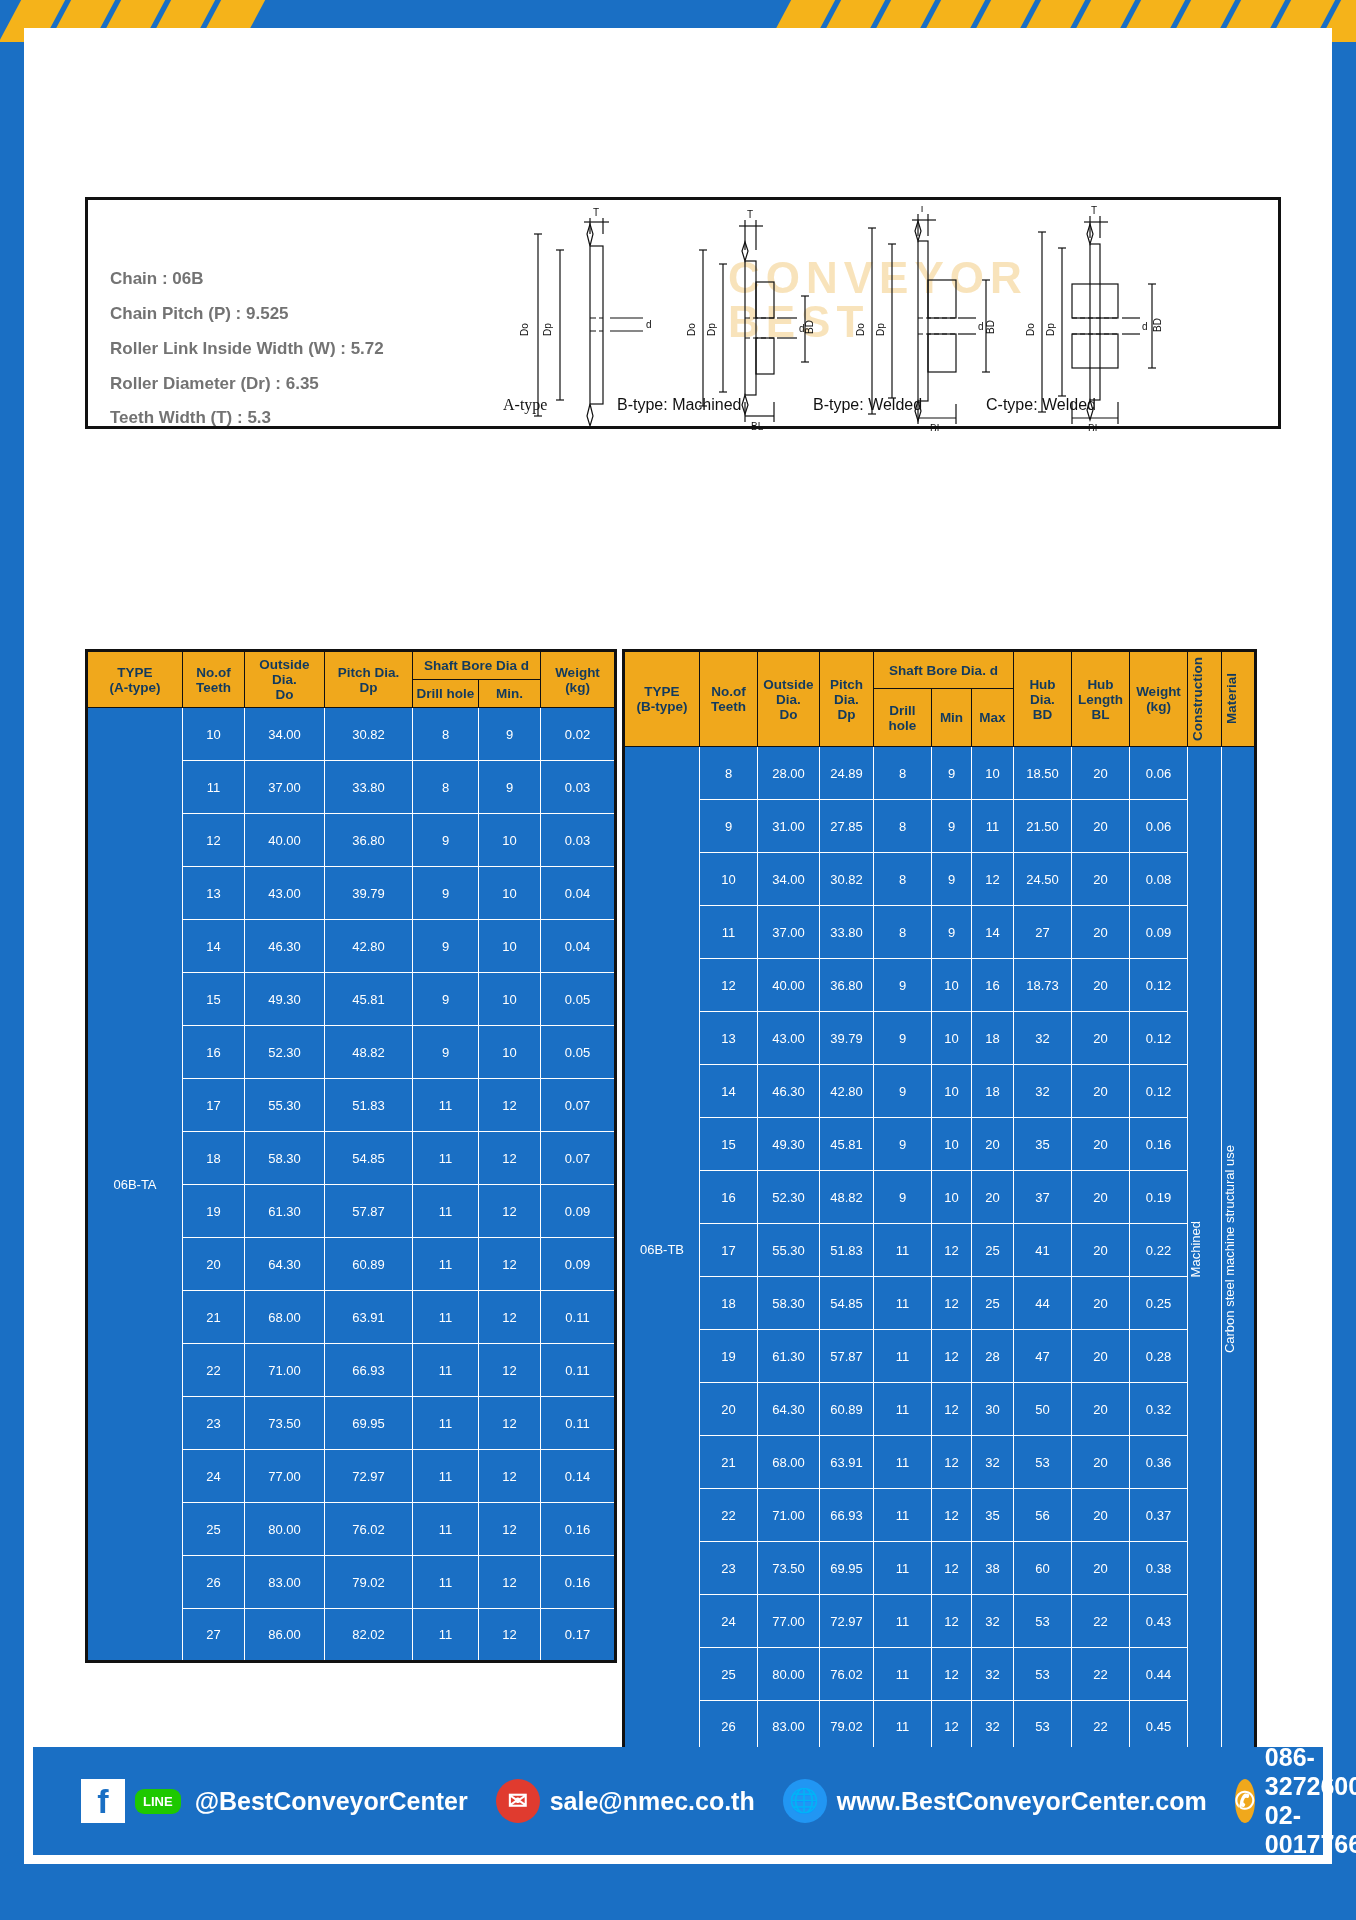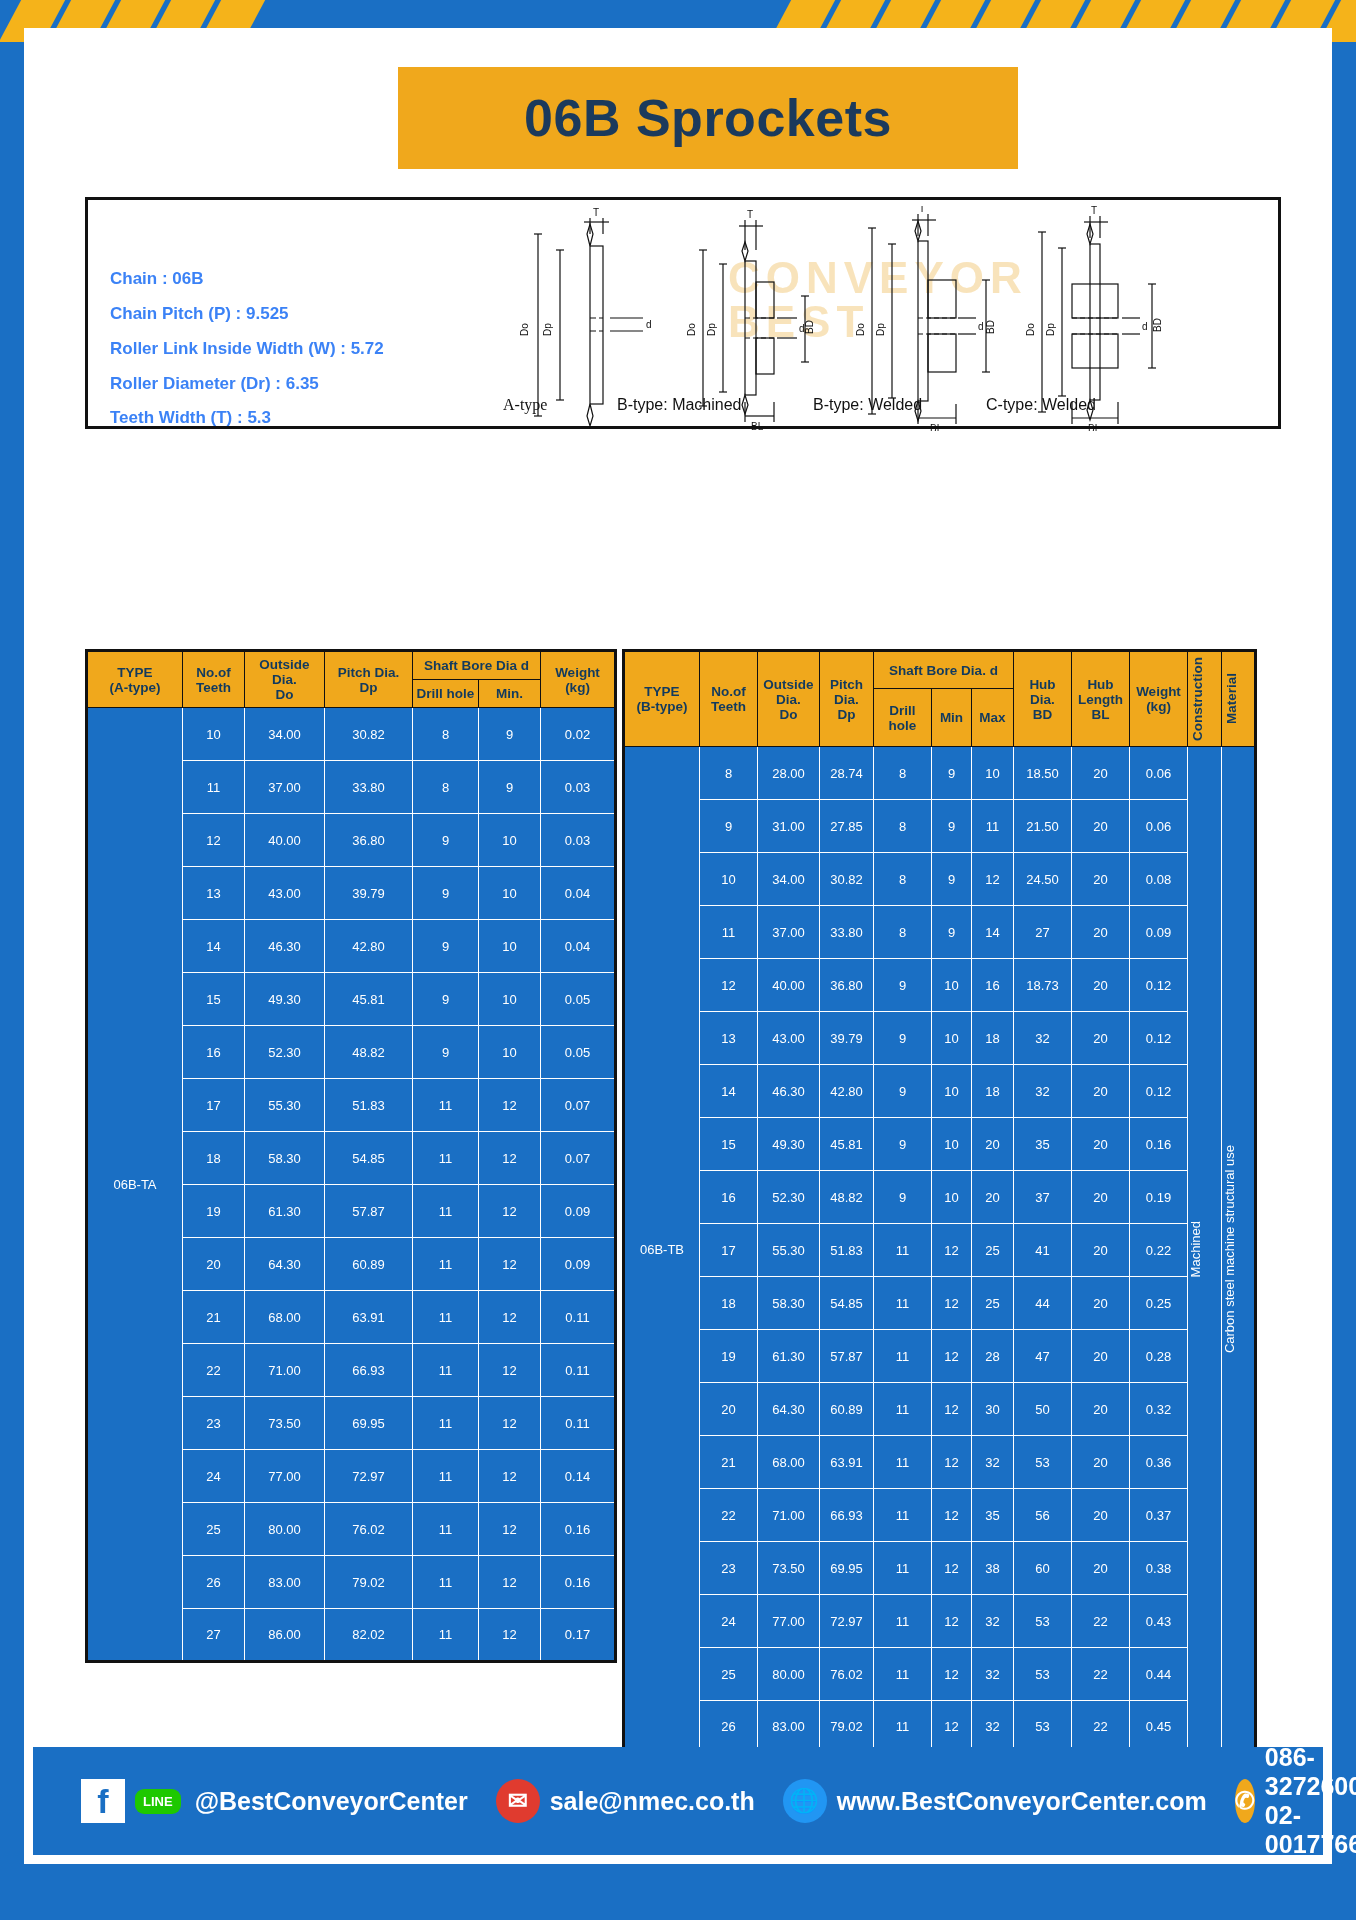--- a/index.html
+++ b/index.html
@@ -37,21 +37,21 @@
   .title-bar h1 {
     margin:0; font-size:52px; font-weight:bold; color:#1b3a5c; letter-spacing:0.5px;
   }
   
   .spec-box {
     position:absolute; left:52px; top:160px; width:1196px; height:232px;
     border:3px solid #111; background:#fff;
   }
   .spec-list {
     position:absolute; left:22px; top:62px;
-    font-size:17px; font-weight:bold; color:#3b82f6; line-height:2.05;
+    font-size:17px; font-weight:bold; color:#737373; line-height:2.05;
   }
   .diagram-area {
     position:absolute; left:420px; top:6px; width:770px; height:225px;
   }
   .watermark {
     position:absolute; left:640px; top:56px; width:400px; height:140px;
     color:#f0c36b; font-size:44px; font-weight:bold; letter-spacing:6px;
     opacity:.45; line-height:1.0; pointer-events:none;
   }
   .dtype-label {
@@ -122,23 +122,20 @@
     <div class="chev" style="left:1130px"></div>
   <div class="chev" style="left:1180px"></div>
     <div class="chev" style="left:1230px"></div>
   <div class="chev" style="left:1280px"></div>
     <div class="chev" style="left:1330px"></div>
 </div>
 
 <div class="page">
 <div class="inner">
 
-  <div class="title-bar">
-    <h1>06B Sprockets</h1>
-  </div>
 
   <div class="spec-box">
     <div class="spec-list">
       <div>Chain  :  06B</div>
       <div>Chain Pitch (P)  :  9.525</div>
       <div>Roller Link Inside Width (W)  :  5.72</div>
       <div>Roller Diameter (Dr)  :  6.35</div>
       <div>Teeth Width (T)  :  5.3</div>
     </div>
 
@@ -514,21 +511,21 @@
           <th style="width:58px">Drill hole</th>
           <th style="width:40px">Min</th>
           <th style="width:42px">Max</th>
         </tr>
       </thead>
       <tbody>
             <tr>
               <td rowspan="19">06B-TB</td>
               <td>8</td>
               <td>28.00</td>
-              <td>28.74</td>
+              <td>24.89</td>
               <td>8</td>
               <td>9</td>
               <td>10</td>
               <td>18.50</td>
               <td>20</td>
               <td>0.06</td>
               <td rowspan="19">
                 <div class="vert">Machined</div>
               </td>
               <td rowspan="19">

